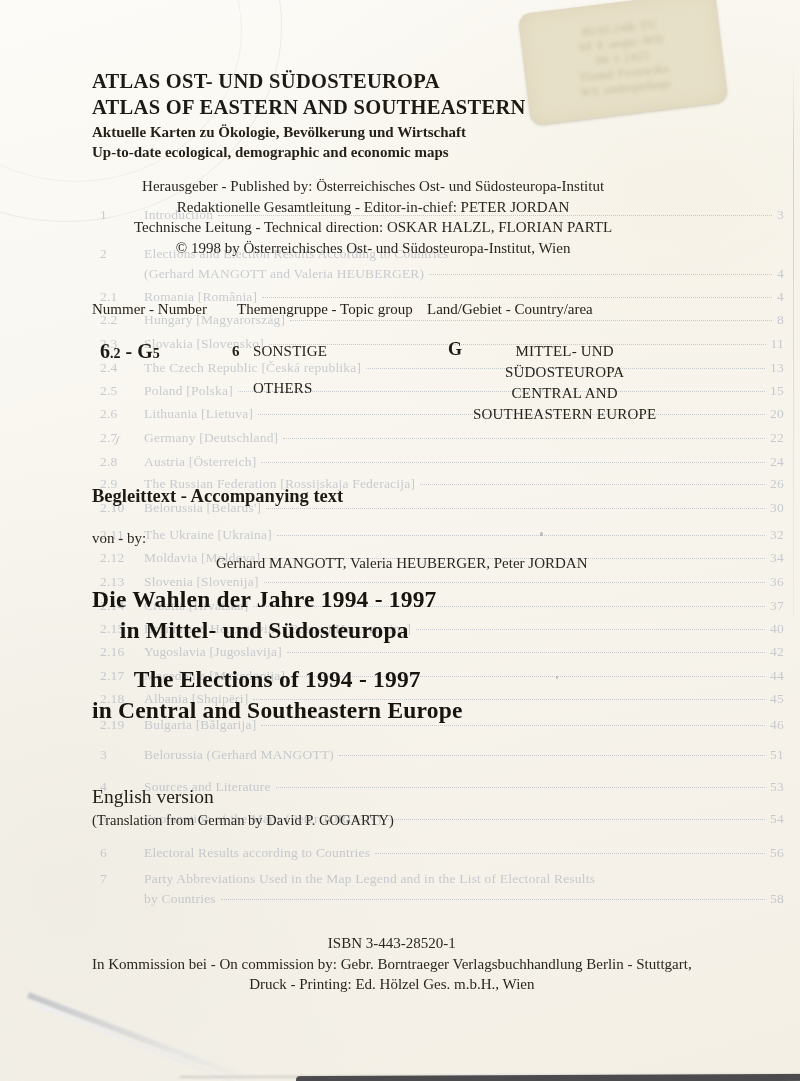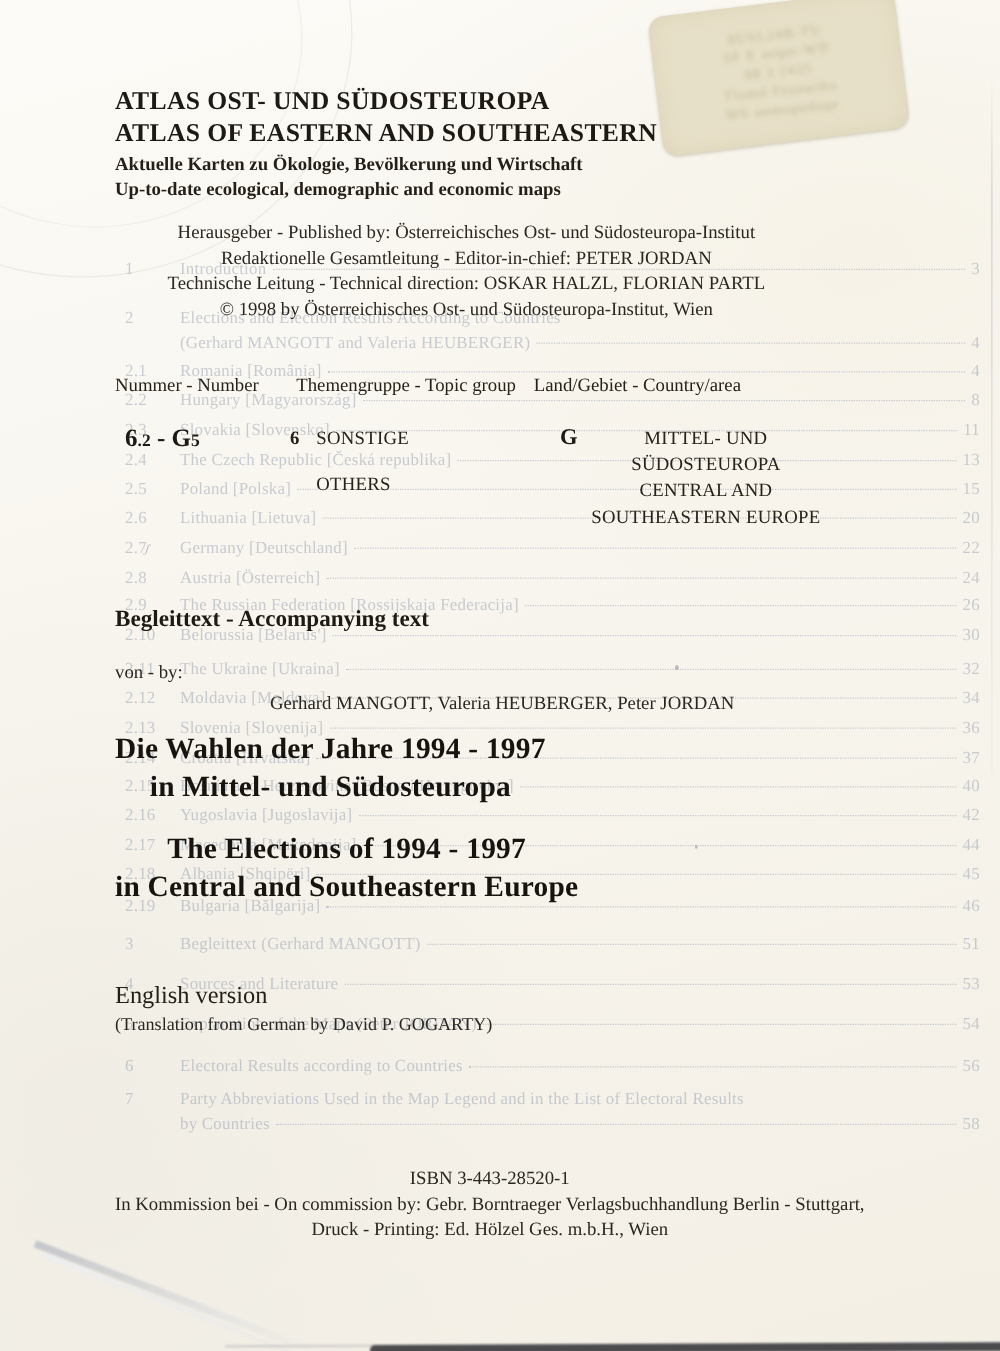--- a/index.html
+++ b/index.html
@@ -205,21 +205,21 @@
         <span class="bl-page">45</span>
       </div>
       <div class="bleed-line" style="top: 717px;">
         <span class="bl-num">2.19</span>
         <span class="bl-text">Bulgaria [Bălgarija]</span>
         <span class="bl-dots"></span>
         <span class="bl-page">46</span>
       </div>
       <div class="bleed-line" style="top: 747px;">
         <span class="bl-num">3</span>
-        <span class="bl-text">Begleittext (Gerhard MANGOTT)</span>
+        <span class="bl-text">Belorussia (Gerhard MANGOTT)</span>
         <span class="bl-dots"></span>
         <span class="bl-page">51</span>
       </div>
       <div class="bleed-line" style="top: 779px;">
         <span class="bl-num">4</span>
         <span class="bl-text">Sources and Literature</span>
         <span class="bl-dots"></span>
         <span class="bl-page">53</span>
       </div>
       <div class="bleed-line" style="top: 811px;">

